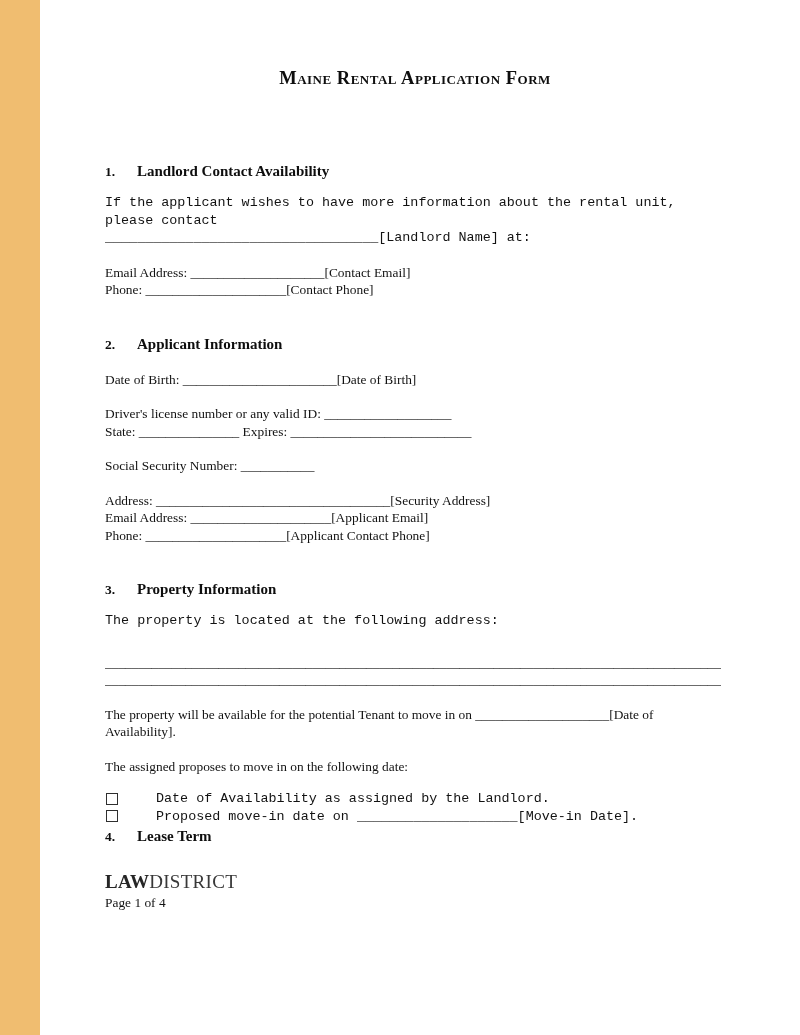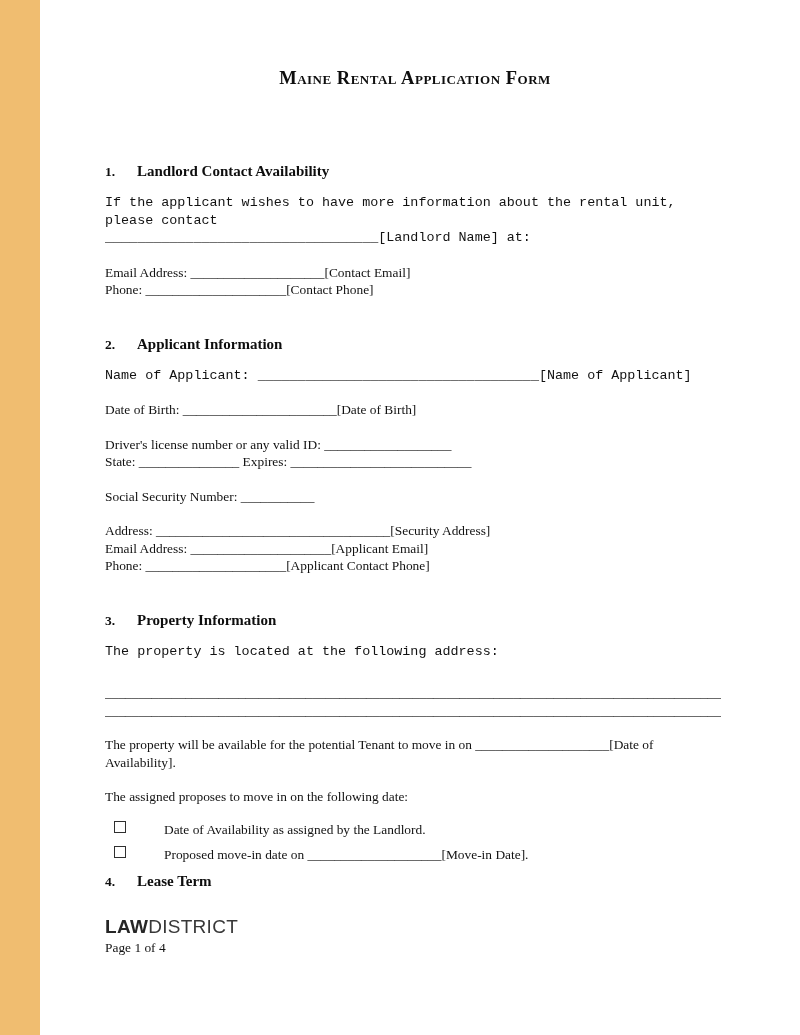--- a/index.html
+++ b/index.html
@@ -34,33 +34,33 @@
     display: flex; align-items: baseline;
     font-weight: 700; font-size: 15px; line-height: 18px;
     margin: 0; color: #0e0e0e;
   }
   .sec-heading .num { width: 32px; flex: 0 0 32px; font-size: 13.5px; }
   .mt-sec1 { margin-top: 72px; }
   .mt-sec  { margin-top: 36px; }
   p { margin: 17px 0 0 0; }
   p.first { margin-top: 13px; font-family: Liberation Mono, monospace; }
   .blank-lines { margin-top: 24px; white-space: nowrap; overflow: hidden; }
-  .check-row { display: flex; margin: 8px; }
+  .check-row { display: flex; align-items: center; margin: 0; font-family: Liberation Mono, monospace; }
   .check-row.first { margin-top: 15px; }
   .checkbox {
     flex: 0 0 auto;
     width: 10px; height: 10px;
     border: 1px solid #2f2f2f;
     margin: 0 38px 0 1px;
     background: #fff;
   }
   .sec-heading.s4 { margin-top: 2px; }
   .footer { margin-top: 26px; }
   .logo {
-    font-family: Liberation Sans, sans-serif;
+    font-family: Liberation Serif, serif;
     font-size: 19px; line-height: 20px;
     letter-spacing: 0.3px; color: #262626;
   }
   .logo .bold { font-weight: 700; }
   .logo .light { font-weight: 400; color: #383838; }
   .page-num { text-align: left; margin-top: 2px; }
 </style>
 </head>
 <body>
 
@@ -77,21 +77,20 @@
 
   <p class="first"><span>If the applicant wishes to have more information about the rental unit, please contact</span><br><span>__________________________________[Landlord Name] at:</span></p>
 
   <p><span>Email Address: ____________________[Contact Email]</span><br><span>Phone: _____________________[Contact Phone]</span></p>
 
   <div class="sec-heading mt-sec">
     <span class="num">2.</span>
     <span>Applicant Information</span>
   </div>
 
-  <p class="first">Name of Applicant: ___________________________________[Name of Applicant]</p>
 
   <p>Date of Birth: _______________________[Date of Birth]</p>
 
   <p><span>Driver's license number or any valid ID: ___________________</span><br><span>State: _______________ Expires: ___________________________</span></p>
 
   <p>Social Security Number: ___________</p>
 
   <p><span>Address: ___________________________________[Security Address]</span><br><span>Email Address: _____________________[Applicant Email]</span><br><span>Phone: _____________________[Applicant Contact Phone]</span></p>
 
   <div class="sec-heading mt-sec">

